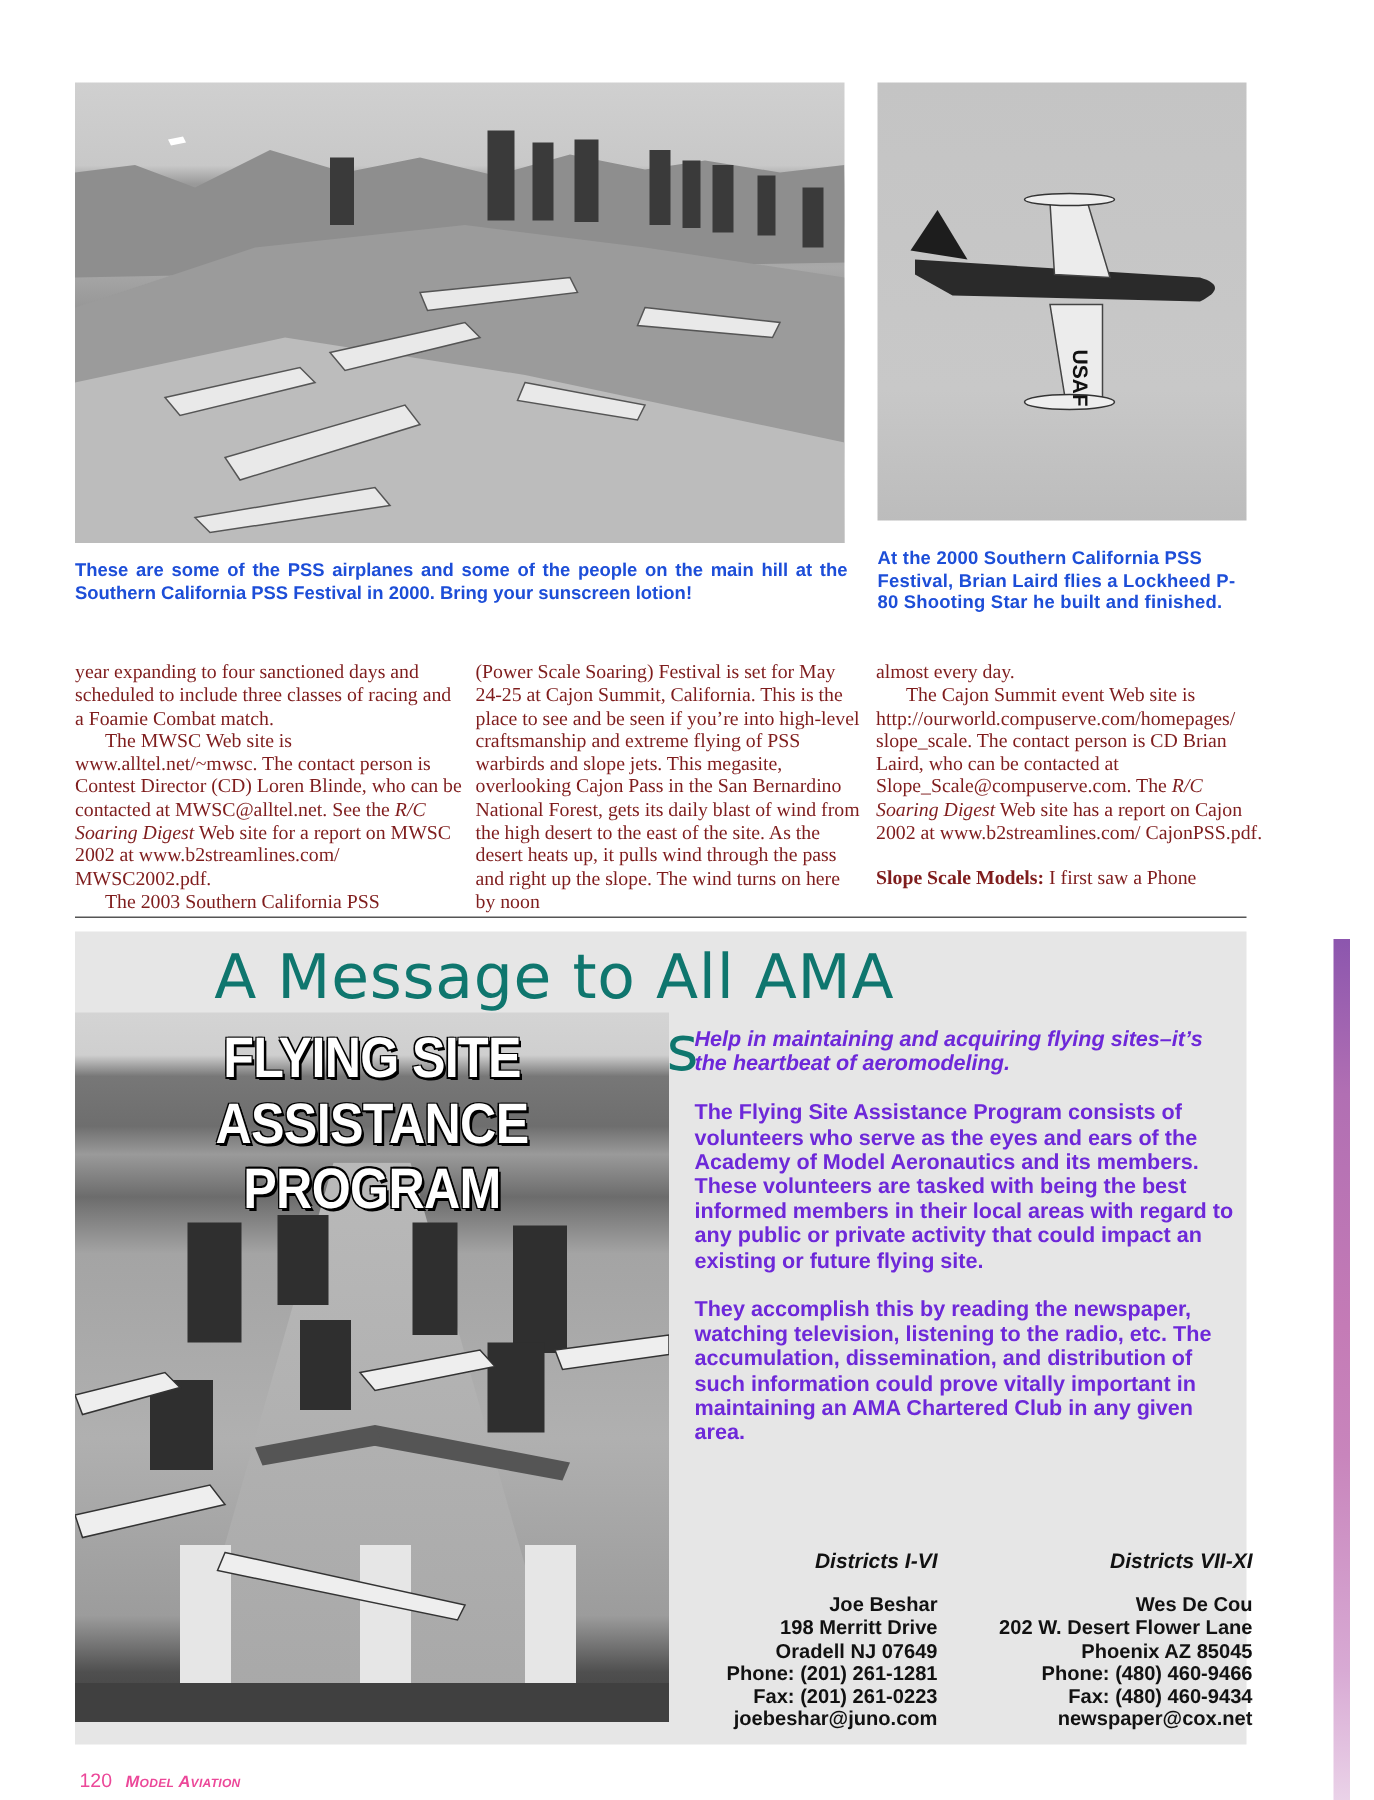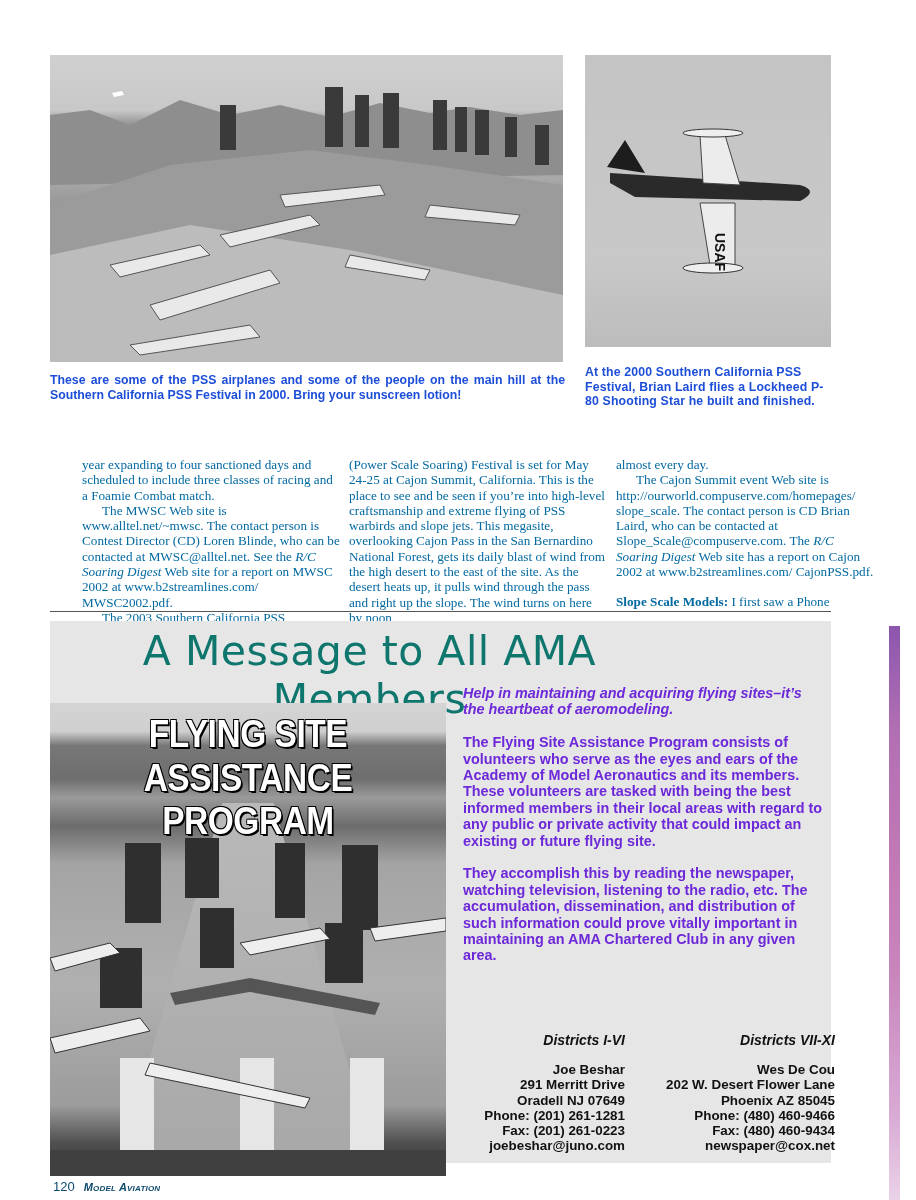--- a/index.html
+++ b/index.html
@@ -11,37 +11,37 @@
   .photo-hill { left: 50px; top: 55px; width: 513px; height: 307px;
     background: linear-gradient(180deg, #d0d0d0 0%, #c8c8c8 18%, #9a9a9a 22%, #8a8a8a 30%, #a9a9a9 40%, #8b8b8b 55%, #a5a5a5 70%, #c9c9c9 85%, #b8b8b8 100%); }
   .photo-jet { left: 585px; top: 55px; width: 246px; height: 292px;
     background: linear-gradient(180deg, #c4c4c4 0%, #c8c8c8 70%, #bcbcbc 100%); }
 
   .caption { position: absolute; font-family: "Liberation Sans", sans-serif; font-weight: bold; font-size: 12.3px; line-height: 14.5px; color: #1d4ed8; }
   .caption-left { left: 50px; top: 373px; width: 515px; text-align: justify; }
   .caption-right { left: 585px; top: 365px; width: 250px; letter-spacing: 0.15px; }
 
   
-  .col { position: absolute; top: 457px; width: 258px; font-size: 13.2px; line-height: 15.3px; color: #0369a1; margin-left: 32px; }
+  .col { position: absolute; top: 440px; width: 258px; font-size: 13.2px; line-height: 15.3px; color: #7f1d1d; }
   .col p { margin: 0; }
   .col .indent { text-indent: 20px; }
   .col-1 { left: 50px; }
   .col-2 { left: 317px; }
   .col-3 { left: 584px; }
   .col .spacer { height: 15px; }
   .col b { font-weight: bold; }
   .col i { font-style: italic; }
 
   .rule { position: absolute; left: 50px; top: 611px; width: 781px; height: 1px; background: #555; }
 
   
   .ad { position: absolute; left: 50px; top: 621px; width: 781px; height: 542px; background: #e6e6e6; }
   .ad-title { position: absolute; left: 0; top: 6px; width: 639px; text-align: center;
     font-family: "DejaVu Sans", sans-serif; font-size: 41px; letter-spacing: 0.5px; color: #0f766e; }
-  .ad-photo { position: absolute; left: 0; top: 82px; width: 396px; height: 473px; overflow: hidden;
+  .ad-photo { position: absolute; left: 0; top: 54px; width: 396px; height: 473px; overflow: hidden;
     background: linear-gradient(180deg, #d4d4d4 0%, #cfcfcf 6%, #777 9%, #6e6e6e 16%, #9a9a9a 20%, #6c6c6c 26%, #a4a4a4 34%, #b0b0b0 60%, #9c9c9c 85%, #4f4f4f 93%, #3d3d3d 100%); }
   .runway { position: absolute; left: 70px; top: 100px; width: 256px; height: 360px; background: linear-gradient(180deg, #b9b9b9, #a8a8a8); clip-path: polygon(40% 0, 60% 0, 100% 100%, 0 100%); }
   .runway-stripe { position: absolute; width: 34px; height: 110px; background: #e6e6e6; top: 355px; }
   .grass { position: absolute; left: 0; bottom: 0; width: 100%; height: 26px; background: #404040; }
   .fsap-title { position: absolute; left: 0; width: 396px; text-align: center; font-family: "Liberation Sans", sans-serif; font-weight: bold; color: #fff;
     text-shadow: 2px 2px 0 #000, -1px -1px 0 #000, 1px -1px 0 #000, -1px 1px 0 #000; transform: scaleX(0.88); letter-spacing: -0.5px; }
   .fsap-1 { top: 10px; font-size: 38px; }
   .fsap-2 { top: 54px; font-size: 38px; }
 
   .ad-text { position: absolute; left: 413px; top: 64px; width: 360px; font-family: "Liberation Sans", sans-serif; font-weight: bold; font-size: 14.4px; line-height: 16.4px; color: #6d28d9; }
@@ -49,21 +49,21 @@
   .ad-text .lead { font-style: italic; }
 
   .districts { position: absolute; left: 413px; top: 411px; width: 368px; font-family: "Liberation Sans", sans-serif; font-weight: bold; color: #111; }
   .district { position: absolute; top: 0; width: 184px; text-align: right; }
   .district-1 { left: 0; width: 162px; }
   .district-2 { left: 170px; width: 202px; }
   .district h3 { font-style: italic; font-size: 14px; line-height: 16px; margin-bottom: 14px; }
   .district .line { font-size: 13.4px; line-height: 15.3px; }
 
   
-  .folio { position: absolute; left: 53px; top: 1179px; font-family: "Liberation Sans", sans-serif; font-size: 13px; color: #0c4a6e; }
+  .folio { position: absolute; left: 53px; top: 1179px; font-family: "Liberation Sans", sans-serif; font-size: 13px; color: #ec4899; }
   .folio .num { margin-right: 9px; }
   .folio .mag { font-style: italic; font-weight: bold; font-size: 11px; letter-spacing: 0.2px; font-variant: small-caps; }
 
   .side-bar { position: absolute; left: 889px; top: 626px; width: 11px; height: 574px;
     background: linear-gradient(180deg, #8c56ae 0%, #b16fb3 18%, #c47bb6 45%, #c885bc 60%, #d8aad4 85%, #ead2e8 100%); }
 </style>
 </head>
 <body>
 
 <div class="photo photo-hill">
@@ -167,21 +167,21 @@
   <div class="ad-text">
     <p class="lead">Help in maintaining and acquiring flying sites–it’s the heartbeat of aeromodeling.</p>
     <p>The Flying Site Assistance Program consists of volunteers who serve as the eyes and ears of the Academy of Model Aeronautics and its members. These volunteers are tasked with being the best informed members in their local areas with regard to any public or private activity that could impact an existing or future flying site.</p>
     <p>They accomplish this by reading the newspaper, watching television, listening to the radio, etc. The accumulation, dissemination, and distribution of such information could prove vitally important in maintaining an AMA Chartered Club in any given area.</p>
   </div>
 
   <div class="districts">
     <div class="district district-1">
       <h3>Districts I-VI</h3>
       <div class="line">Joe Beshar</div>
-      <div class="line">291 Merritt Drive</div>
+      <div class="line">198 Merritt Drive</div>
       <div class="line">Oradell NJ 07649</div>
       <div class="line">Phone: (201) 261-1281</div>
       <div class="line">Fax: (201) 261-0223</div>
       <div class="line">joebeshar@juno.com</div>
     </div>
     <div class="district district-2">
       <h3>Districts VII-XI</h3>
       <div class="line">Wes De Cou</div>
       <div class="line">202 W. Desert Flower Lane</div>
       <div class="line">Phoenix AZ 85045</div>

